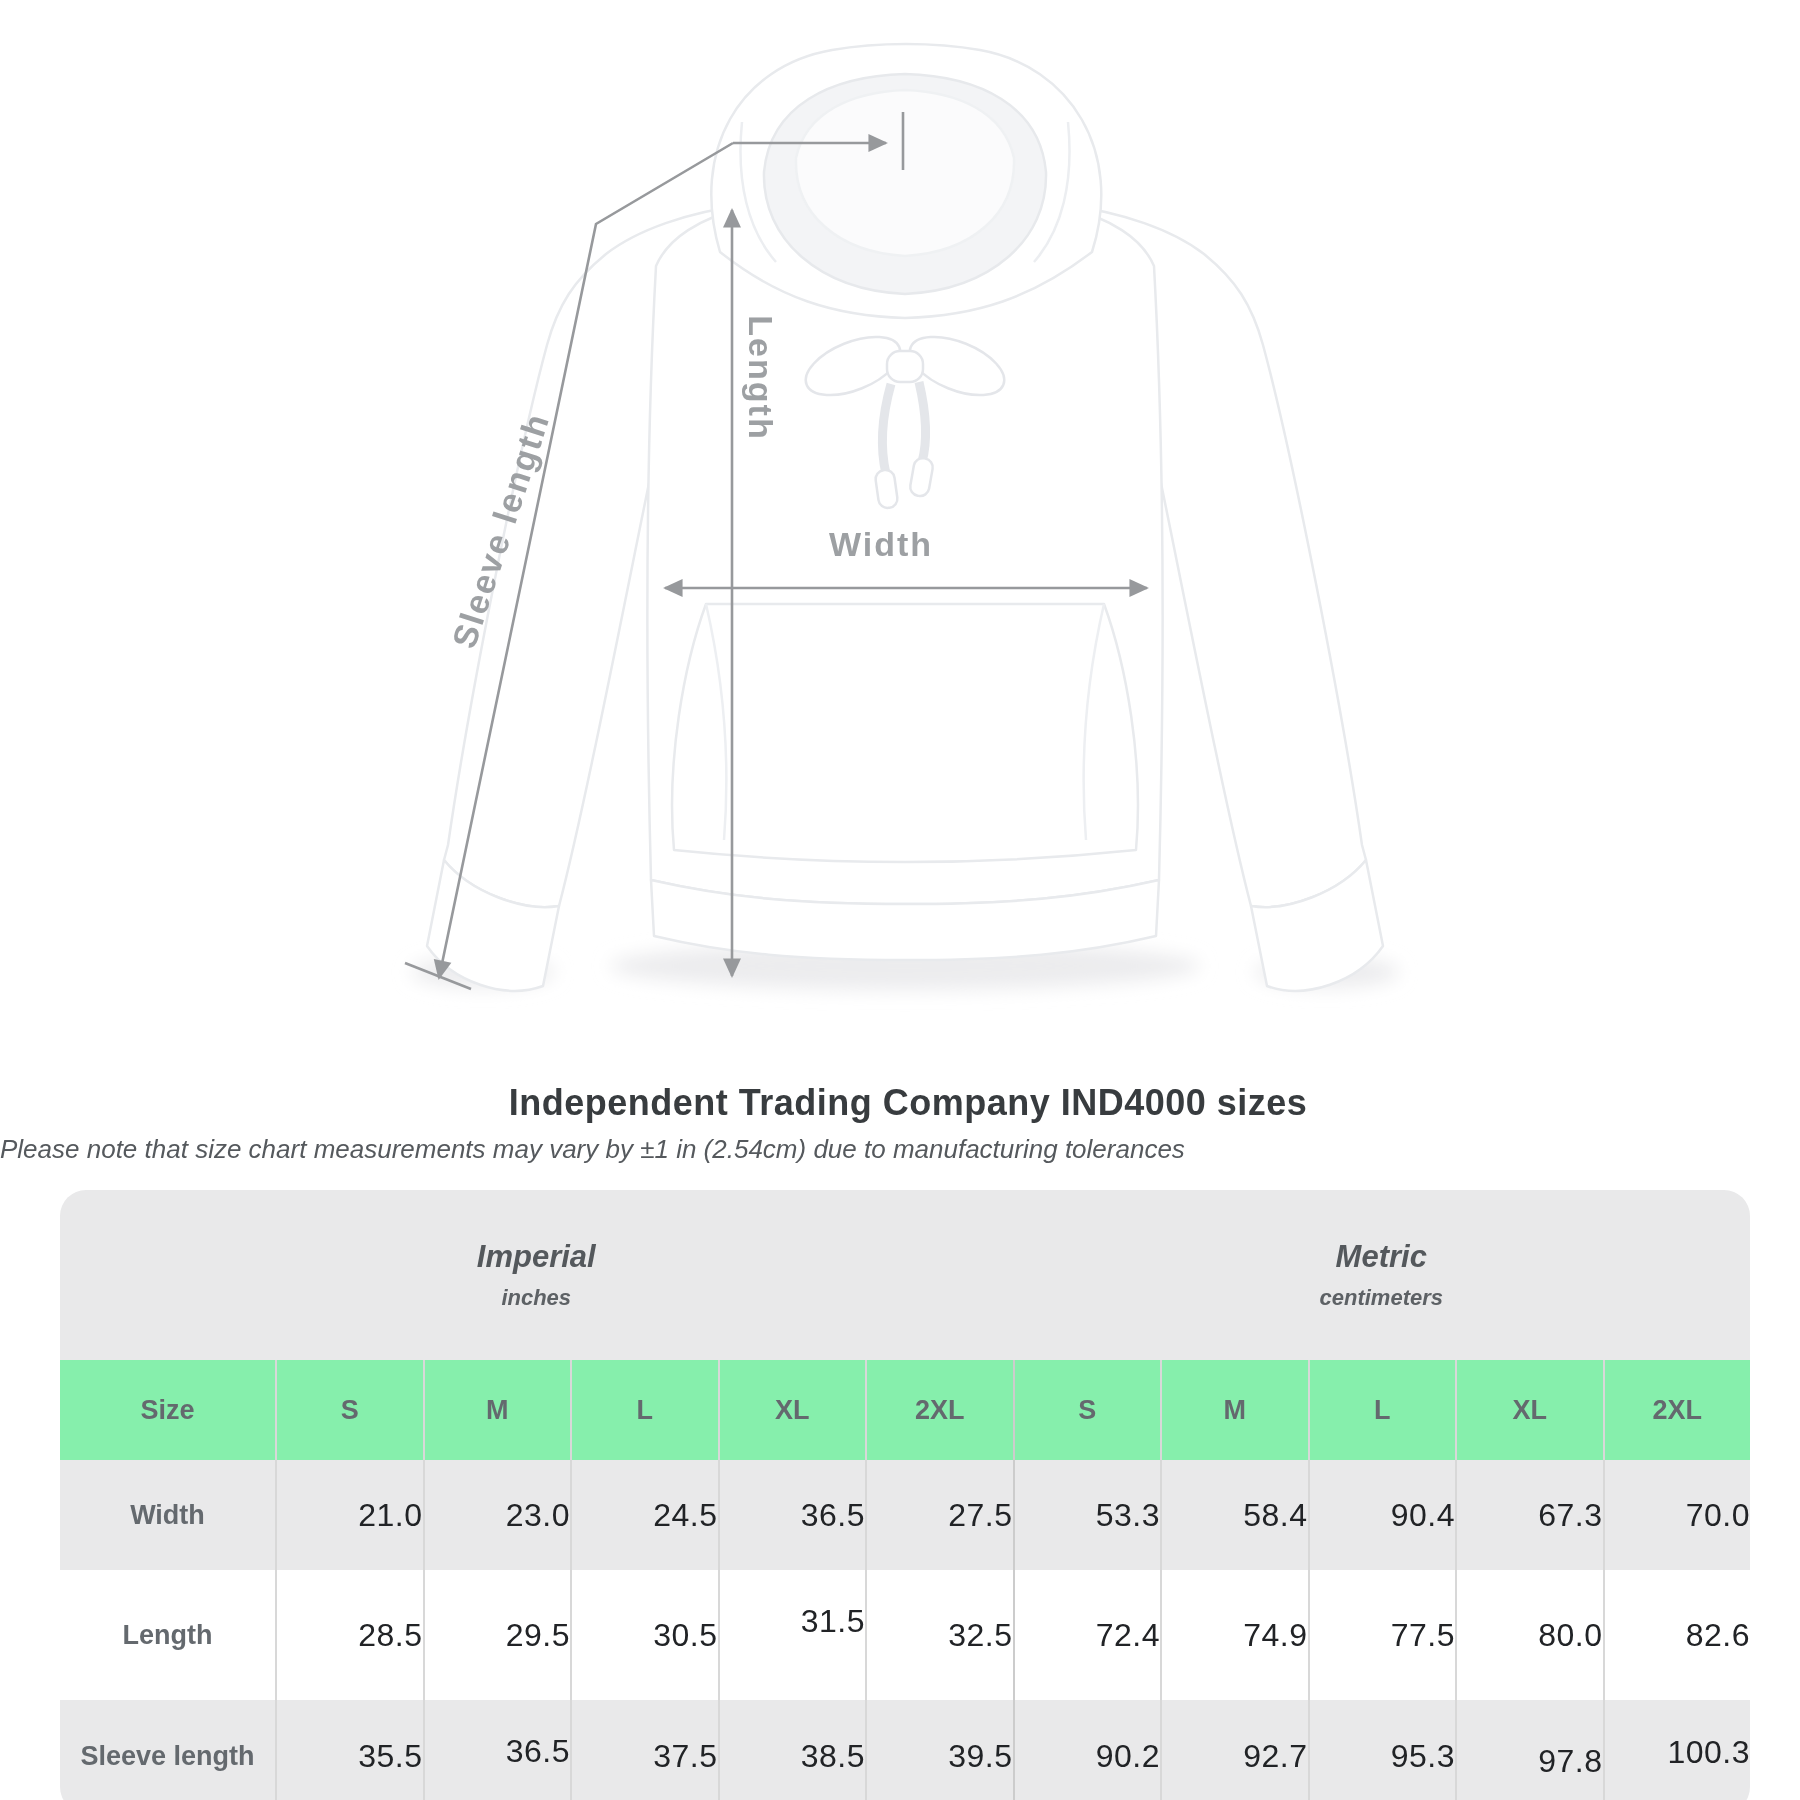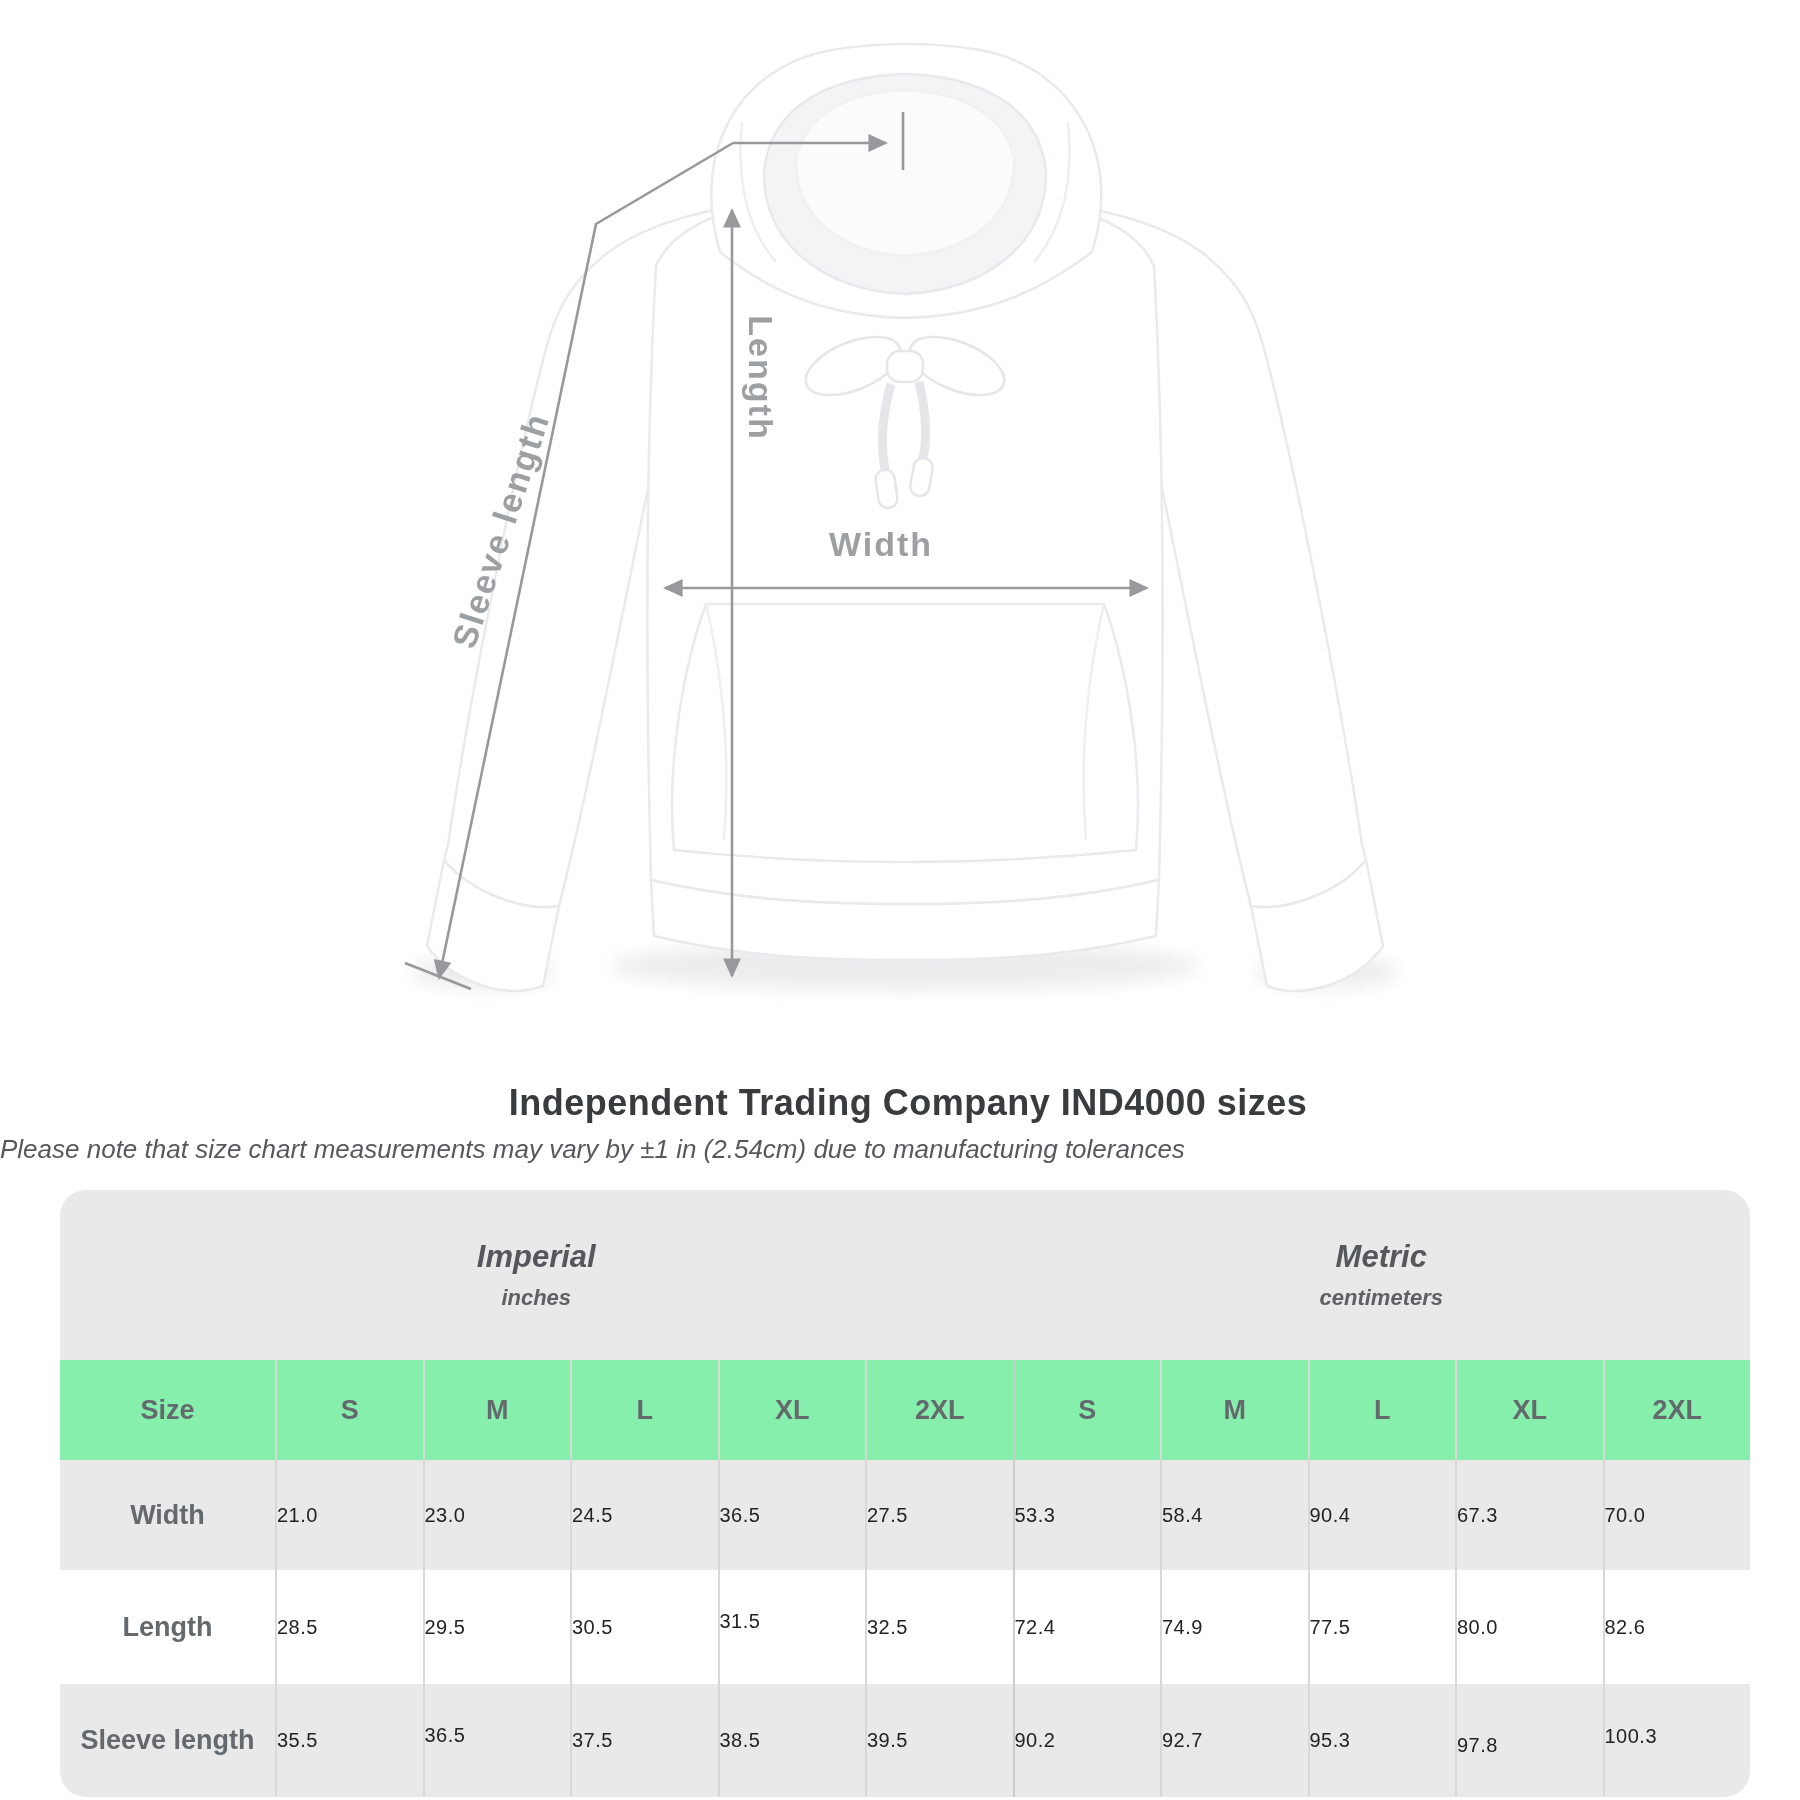--- a/index.html
+++ b/index.html
@@ -20,32 +20,32 @@
   table.size-table{width:1690px;table-layout:fixed;border-collapse:separate;border-spacing:0;
                    border-radius:26px;overflow:hidden;}
   col.c-size{width:215px;}
   .band th{background:var(--band,#e9e9ea);height:138px;vertical-align:middle;padding:16px;}
   .g-label{font-size:31px;font-weight:bold;font-style:italic;color:var(--head-text,#54585c);}
   .g-sub{margin-top:10px;font-size:22px;font-style:italic;color:var(--head-sub,#5d6165);}
   tr.size-row th{background:#86efac;height:100px;font-size:27px;font-weight:bold;
                  color:var(--gray-text,#64696e);text-align:center;vertical-align:middle;padding:0;}
   tbody th{font-size:27px;font-weight:bold;color:var(--gray-text,#64696e);
            text-align:center;vertical-align:middle;padding:0;}
-  tbody td{font-size:20px;font-weight:normal;color:var(--value-text,#212326);
-           text-align:left;vertical-align:middle;padding:0;letter-spacing:.5px;}
+  tbody td{font-size:32px;font-weight:normal;color:var(--value-text,#212326);
+           text-align:right;vertical-align:middle;padding:0;letter-spacing:.5px;}
   tr.r-gray th,tr.r-gray td{background:var(--band,#e9e9ea);}
   tr.r-white th,tr.r-white td{background:#fff;}
   tr.r-width th,tr.r-width td{height:110px;}
   tr.r-length th,tr.r-length td{height:102px;}
   tr.r-sleeve th,tr.r-sleeve td{height:103px;}
   
   tr.size-row th:nth-child(n+2),tbody th+td,tbody td+td{border-left:2px solid var(--divider,#d8d8d8);}
   tr.size-row th:nth-child(7),tbody tr>*:nth-child(7){border-left:2px solid var(--divider-mid,#cccccc);}
   
-  tr.r-length td:nth-child(5){padding-bottom:12px;}
+  tr.r-length td:nth-child(5){padding-bottom:28px;}
   tr.r-length td:nth-child(10){padding-bottom:0;}
   tr.r-sleeve td:nth-child(3){padding-bottom:10px;}
   tr.r-sleeve td:nth-child(10){padding-top:10px;}
   tr.r-sleeve td:nth-child(11){padding-bottom:8px;}
 </style>
 </head>
 <body>
 
 <div class="page">
 

